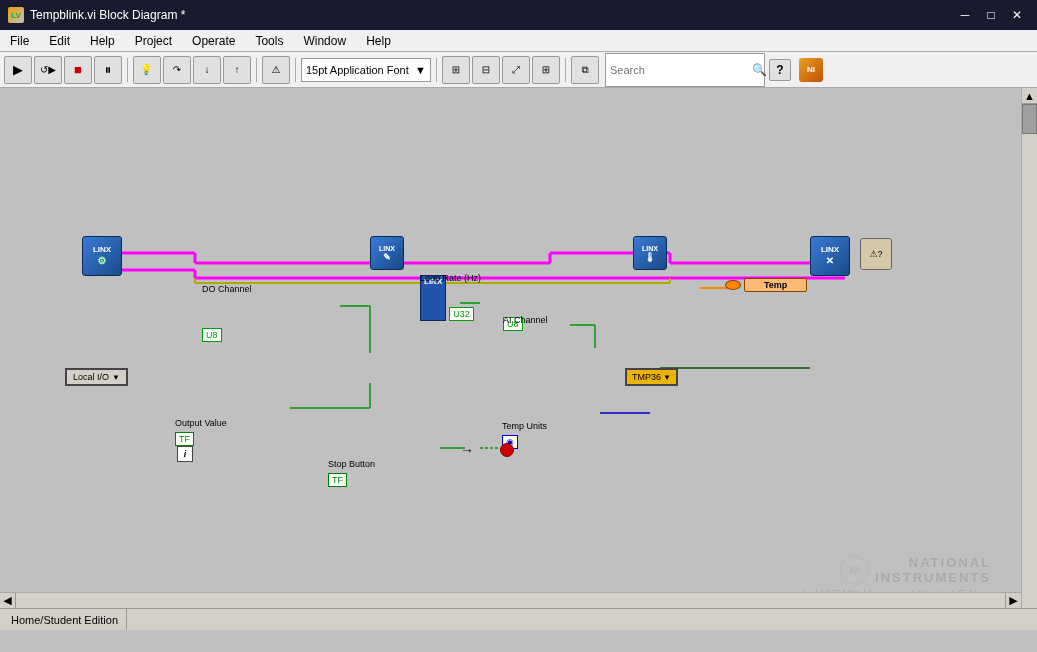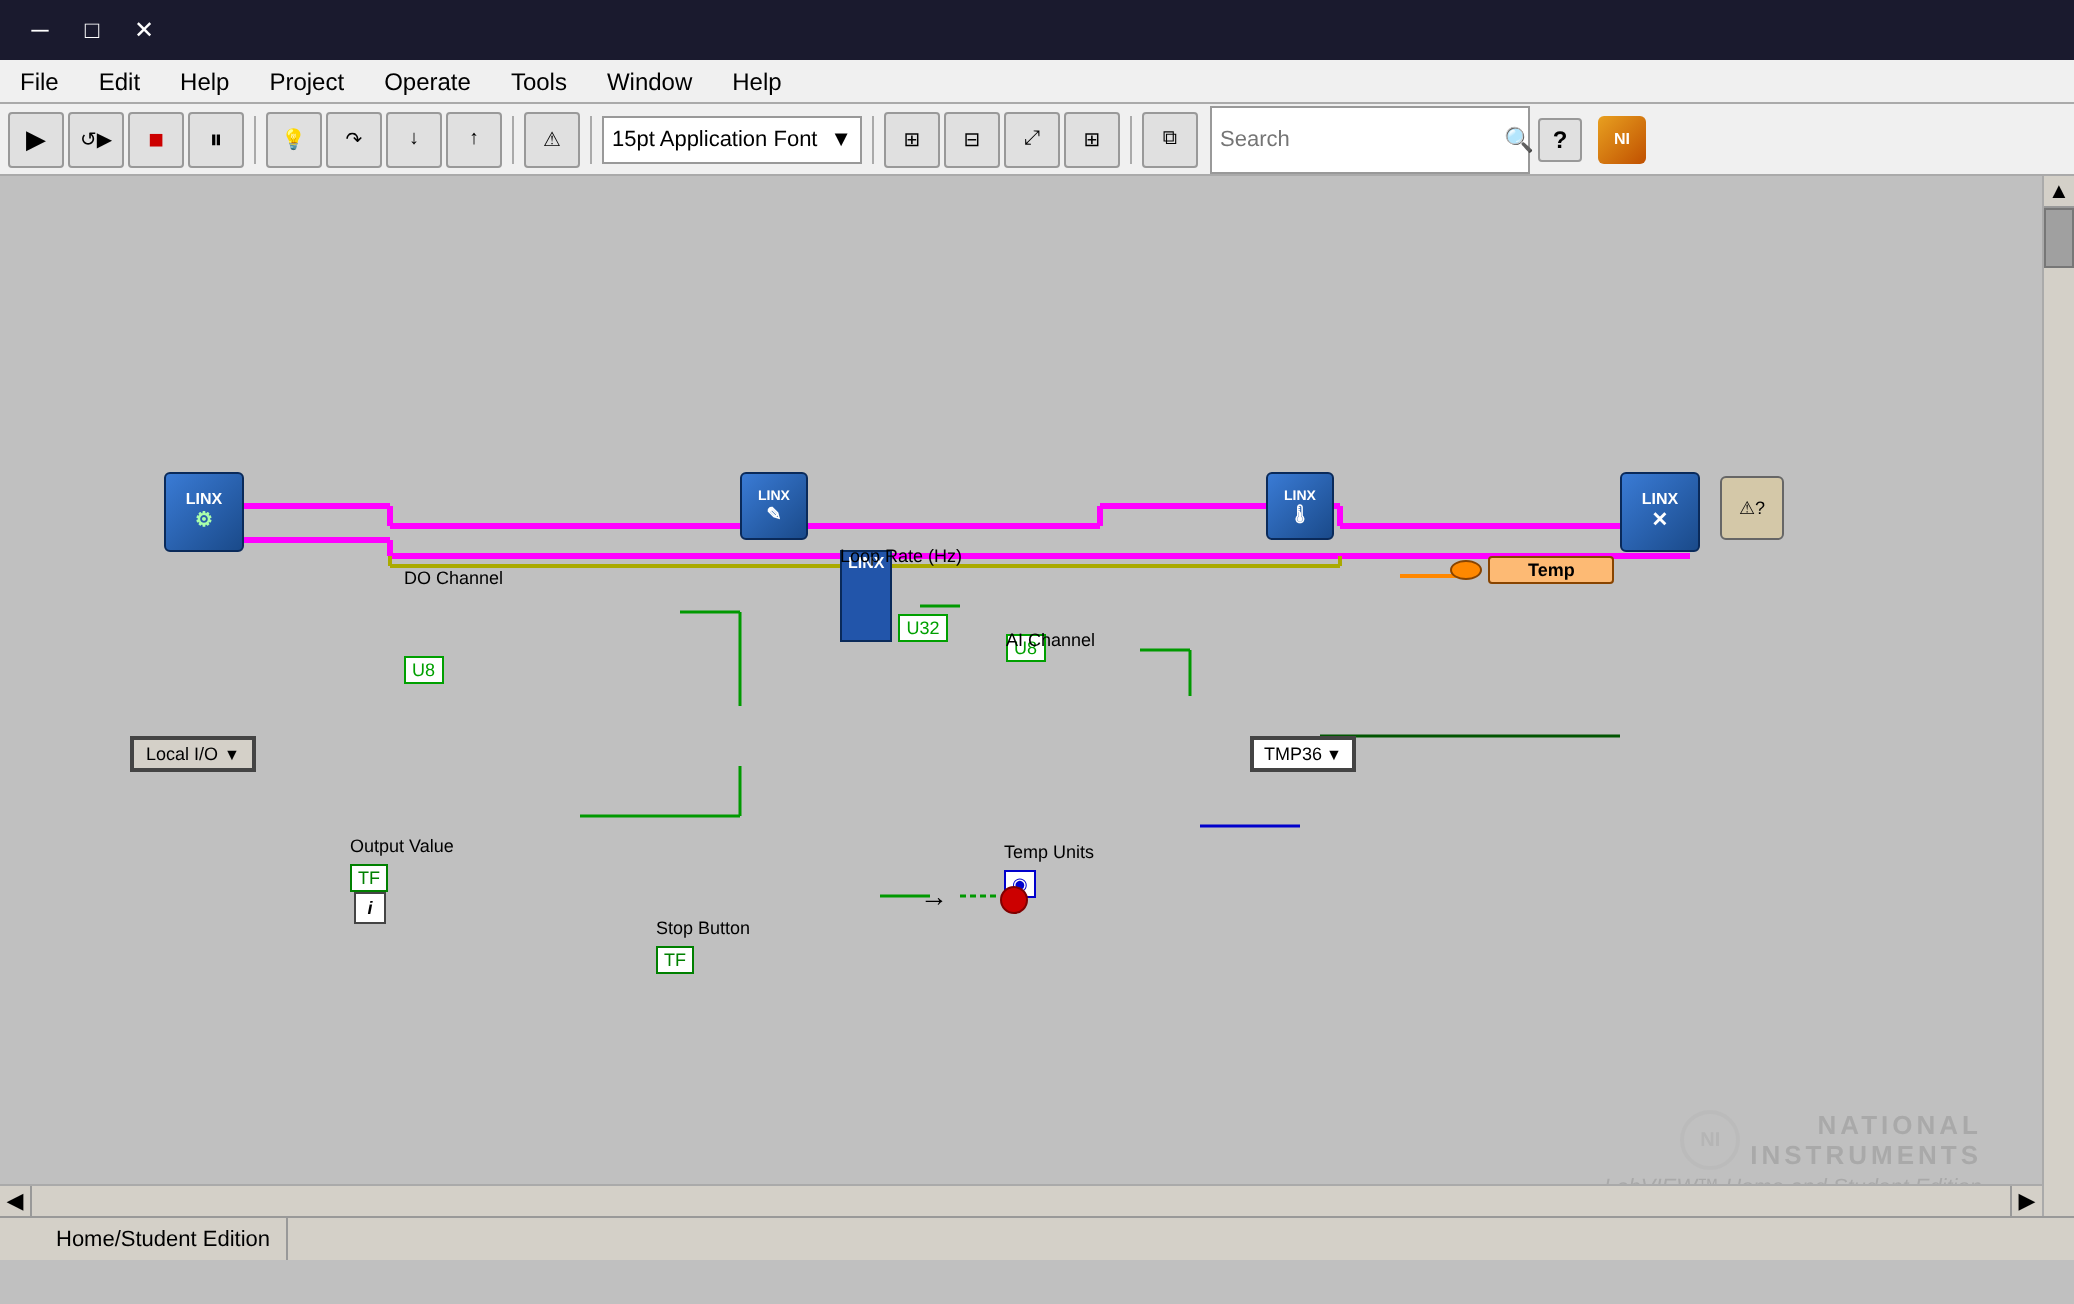--- a/index.html
+++ b/index.html
@@ -184,21 +184,21 @@
     }
 
     
     .status-bar {
       position: absolute;
       bottom: 0; left: 0; right: 0;
       height: 22px;
       background: #d4d0c8;
       border-top: 1px solid #999;
       display: flex; align-items: center;
-      padding: 0 20px;
+      padding: 0 3px;
     }
     .status-text {
       font-size: 11px;
       padding: 0 8px;
       border-right: 1px solid #999;
       height: 100%; display: flex; align-items: center;
     }
 
     .linx-node {
       width: 32px; height: 32px;
@@ -267,20 +267,26 @@
       border: 1px solid #444;
       background: white;
       display: flex; align-items: center; justify-content: center;
       font-size: 9px; font-weight: bold; font-style: italic;
     }
   </style>
 </head>
 <body>
 
 <div class="title-bar">
+  <div class="title-bar-left">
+    <div class="title-bar-icon">
+      <span style="font-size:8px;font-weight:bold;color:#1a5;">LV</span>
+    </div>
+    <span class="title-bar-title">Tempblink.vi Block Diagram *</span>
+  </div>
   <div class="title-bar-controls">
     <button class="title-btn">─</button>
     <button class="title-btn">□</button>
     <button class="title-btn close">✕</button>
   </div>
 </div>
 
 <div class="menu-bar">
   <div class="menu-item">File</div>
   <div class="menu-item">Edit</div>
@@ -434,21 +440,21 @@
     <div style="position:absolute; top:148px; left:633px;">
       <div class="linx-node" style="width:34px;height:34px;">
         <div style="font-size:7px;color:white;font-weight:bold;text-align:center;">
           <div>LINX</div>
           <div style="font-size:9px;">🌡</div>
         </div>
       </div>
     </div>
 
     <div style="position:absolute; top:280px; left:625px; display:flex; align-items:center; gap:2px;">
-      <div style="background:#ffffff; border:2px solid #444; padding:2px 5px; font-size:9px; display:flex; align-items:center; gap:2px;">
+      <div style="background:#eab308; border:2px solid #444; padding:2px 5px; font-size:9px; display:flex; align-items:center; gap:2px;">
         <span>TMP36</span>
         <span style="font-size:8px;">▼</span>
       </div>
     </div>
 
     <div style="position:absolute; top:315px; left:502px; display:flex; align-items:center; gap:3px;">
       <span class="label-text">Temp Units</span>
       <div class="terminal-box terminal-ring" style="border-color:#0000cc;color:#0000cc;">◉</div>
     </div>
 

